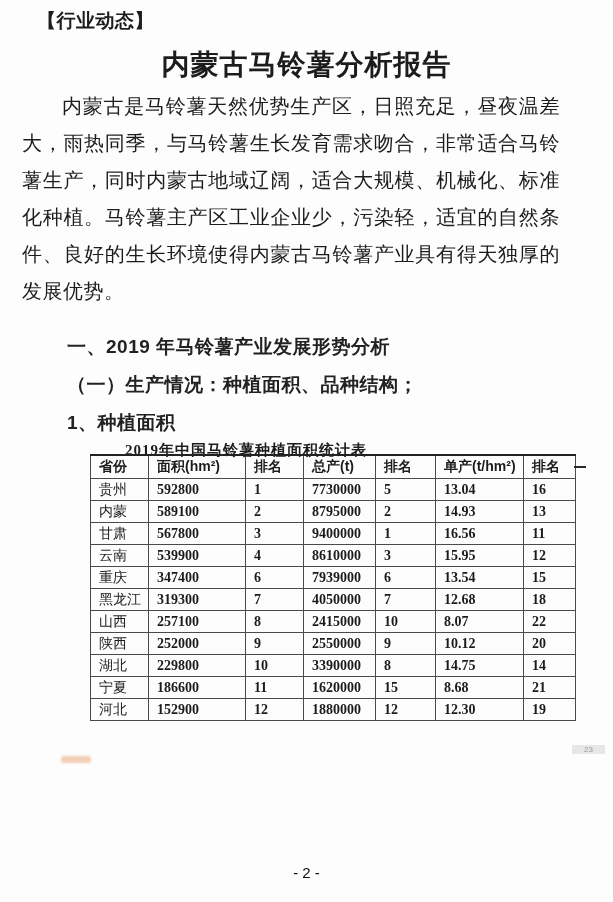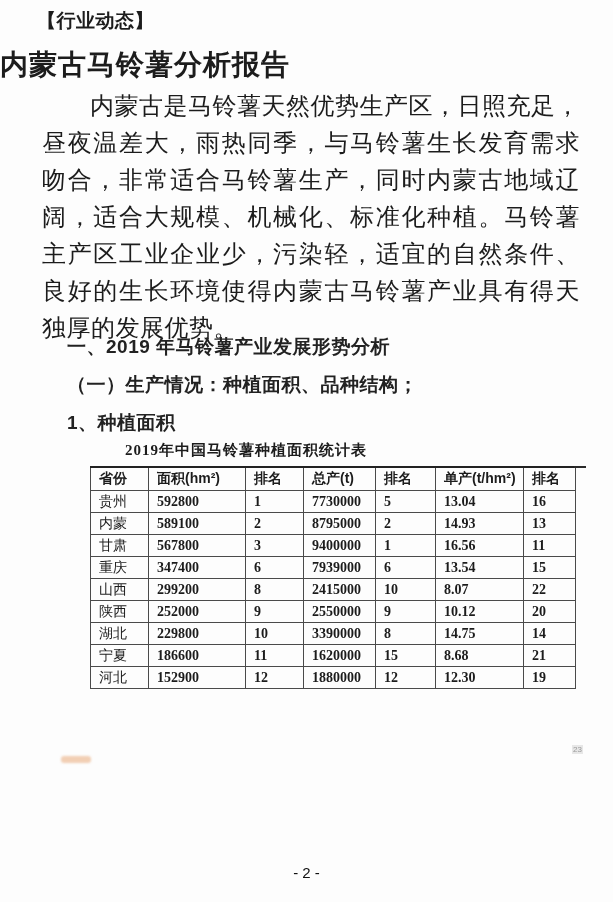--- a/index.html
+++ b/index.html
@@ -18,31 +18,31 @@
     left: 37px; top: 8px;
     font-family: "Liberation Sans", "DejaVu Sans", sans-serif;
     font-size: 19px;
     font-weight: 600;
     letter-spacing: 0.5px;
   }
   .doc-title {
     position: absolute;
     left: 0; top: 46px;
     width: 613px;
-    text-align: left;
+    text-align: center;
     font-size: 28px;
     font-weight: 900;
     letter-spacing: 1px;
     font-family: Liberation Serif, serif;
   }
   .intro-paragraph {
     position: absolute;
-    left: 42px; top: 88px;
+    left: 22px; top: 88px;
     width: 538px;
-    font-size: 24px;
+    font-size: 20px;
     line-height: 37px;
     letter-spacing: 0.5px;
     text-align: justify;
     text-justify: inter-character;
     text-indent: 2em;
     word-break: break-all;
   }
   .heading {
     position: absolute;
     left: 38px;
@@ -62,21 +62,21 @@
     left: 0; top: 441px;
     width: 492px;
     text-align: center;
     font-size: 15px;
     font-weight: 800;
     letter-spacing: 1px;
     font-family: "Liberation Serif", "DejaVu Serif", serif;
   }
   table.stats {
     position: absolute;
-    left: 90px; top: 466px;
+    left: 90px; top: 454px;
     width: 485px;
     border-collapse: collapse;
     table-layout: fixed;
     font-size: 14px;
   }
   table.stats col.c1 { width: 58px; }
   table.stats col.c2 { width: 97px; }
   table.stats col.c3 { width: 58px; }
   table.stats col.c4 { width: 72px; }
   table.stats col.c5 { width: 60px; }
@@ -113,21 +113,21 @@
     left: 574px; top: 466px;
     width: 12px; height: 2px;
     background: #2a2a2a;
   }
   .corner-note {
     position: absolute;
     left: 572px; top: 745px;
     font-size: 8px;
     color: #9a9a9a;
     background: #e7e7e7;
-    padding: 0 1px;
+    padding: 0 12px;
     font-family: "Liberation Sans", "DejaVu Sans", sans-serif;
   }
   .smudge-artifact {
     position: absolute;
     left: 61px; top: 756px;
     width: 30px; height: 7px;
     background: rgba(228, 150, 90, 0.45);
     border-radius: 3px;
     filter: blur(1px);
   }
@@ -203,31 +203,49 @@
         <tr>
           <td class="prov">甘肃</td>
           <td class="num">567800</td>
           <td class="num">3</td>
           <td class="num">9400000</td>
           <td class="num">1</td>
           <td class="num">16.56</td>
           <td class="num">11</td>
         </tr>
         <tr>
+          <td class="prov">云南</td>
+          <td class="num">539900</td>
+          <td class="num">4</td>
+          <td class="num">8610000</td>
+          <td class="num">3</td>
+          <td class="num">15.95</td>
+          <td class="num">12</td>
+        </tr>
+        <tr>
           <td class="prov">重庆</td>
           <td class="num">347400</td>
           <td class="num">6</td>
           <td class="num">7939000</td>
           <td class="num">6</td>
           <td class="num">13.54</td>
           <td class="num">15</td>
         </tr>
         <tr>
+          <td class="prov">黑龙江</td>
+          <td class="num">319300</td>
+          <td class="num">7</td>
+          <td class="num">4050000</td>
+          <td class="num">7</td>
+          <td class="num">12.68</td>
+          <td class="num">18</td>
+        </tr>
+        <tr>
           <td class="prov">山西</td>
-          <td class="num">299200</td>
+          <td class="num">257100</td>
           <td class="num">8</td>
           <td class="num">2415000</td>
           <td class="num">10</td>
           <td class="num">8.07</td>
           <td class="num">22</td>
         </tr>
         <tr>
           <td class="prov">陕西</td>
           <td class="num">252000</td>
           <td class="num">9</td>

